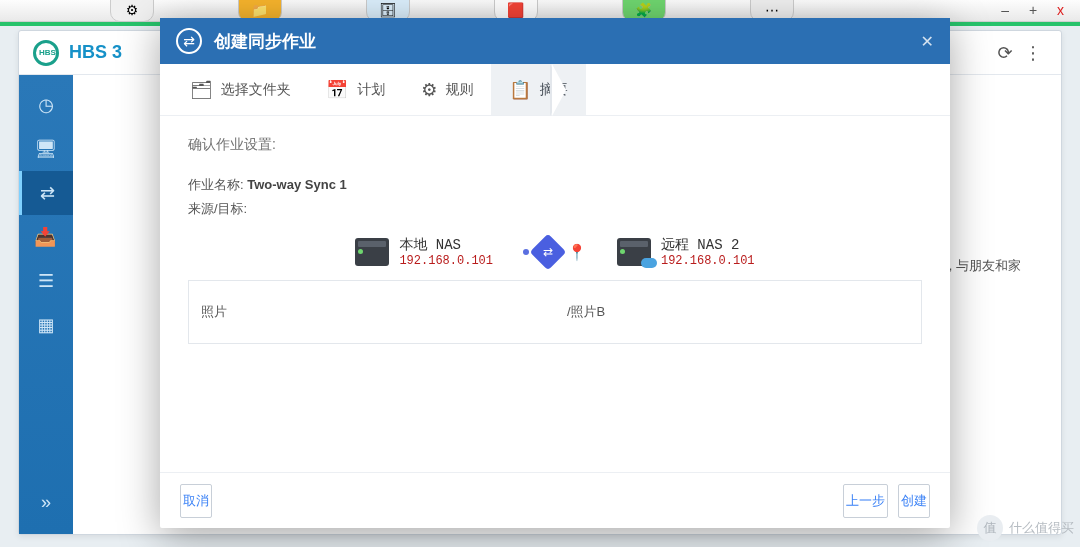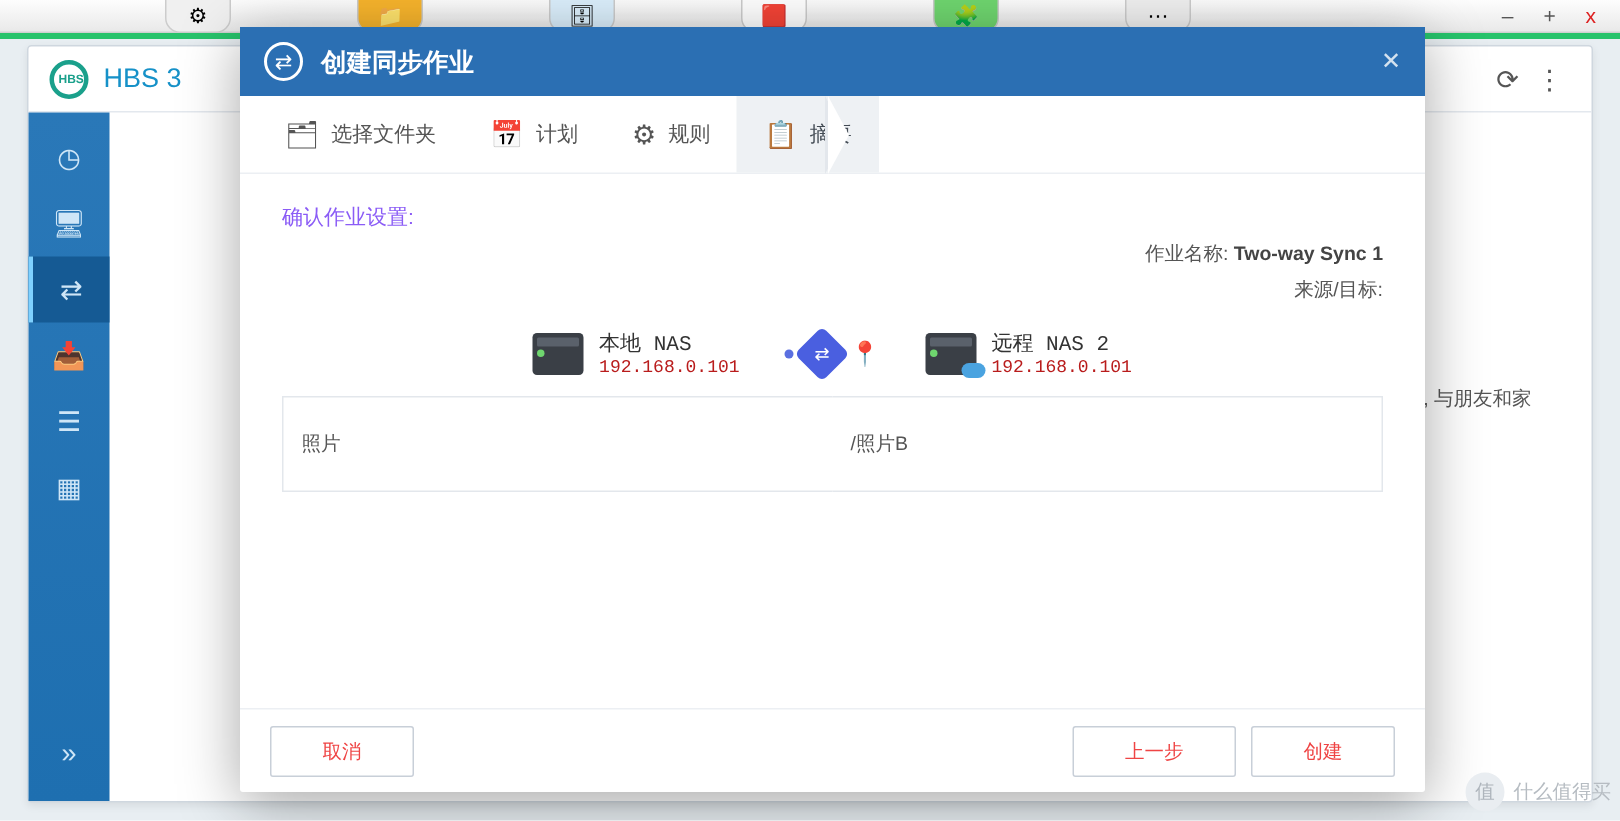--- a/index.html
+++ b/index.html
@@ -11,21 +11,21 @@
   .osbar .winctrl .red { color: #d22; }
   .osbar .dock { position: absolute; left: 110px; top: -2px; display: flex; gap: 84px; }
   .dockicon { width: 44px; height: 24px; border-radius: 0 0 10px 10px; background: #f0f0f0; border: 1px solid #ccc; display:flex; align-items:center; justify-content:center; font-size:14px; }
   .greenstrip { position:absolute; left:0; right:0; top:22px; height:4px; background:#27c36b; }
 
   
   .appwin { position:absolute; left:18px; top:30px; right:18px; bottom:12px; background:#fff; border:1px solid #cfd7df; border-radius:3px; box-shadow:0 2px 6px rgba(0,0,0,.08); }
   .apphdr { height:44px; display:flex; align-items:center; padding:0 14px; border-bottom:1px solid #e3e8ee; }
   .apphdr .logo { width:26px; height:26px; border-radius:50%; border:3px solid #1aa08b; background:#fff; margin-right:10px; position:relative; }
   .apphdr .logo::after{content:"HBS";position:absolute;left:3px;top:5px;font-size:8px;color:#1aa08b;font-weight:bold;}
-  .apphdr .title { color:#1691c8; font-weight:normal; font-size:18px;text-align:right; }
+  .apphdr .title { color:#1691c8; font-weight:bold; font-size:18px;text-align:right; }
   .apphdr .spacer{flex:1;}
   .apphdr .hdricon{width:28px;text-align:center;color:#555;font-size:18px;}
 
   .sidebar { position:absolute; left:0; top:44px; bottom:0; width:54px; background:#1e6fb0; background:linear-gradient(#2a78b8,#1e6fb0); display:flex; flex-direction:column; align-items:center; padding-top:8px; }
   .sbitem { width:54px; height:44px; display:flex; align-items:center; justify-content:center; color:#cfe6f7; font-size:18px; cursor:pointer; }
   .sbitem.active { background:#155a94; border-left:3px solid #7fd1ff; }
   .sbfoot { margin-top:auto; margin-bottom:10px; color:#cfe6f7; }
 
   .bgcontent { position:absolute; left:54px; top:44px; right:0; bottom:0; padding:30px 40px; }
   .arcicon { width:120px; height:120px; position:absolute; left:60px; top:170px; }
@@ -41,42 +41,42 @@
   .mhdr .close{margin-left:auto;cursor:pointer;font-size:16px;opacity:.8;}
 
   .steps { height:52px; display:flex; align-items:center; padding:0 12px; border-bottom:1px solid #eceff3; position:relative; background:#fff;}
   .step { display:flex; align-items:center; gap:8px; padding:0 18px; color:#555; font-size:14px; height:100%; }
   .step.active { background:#eef1f4; color:#434b54; }
   .step .sicn{font-size:18px;color:#555;}
   .steps .chev { position:absolute; left:392px; top:0; width:0;height:0;border-top:26px solid transparent;border-bottom:26px solid transparent;border-left:14px solid #fff; }
   .steps .chev2 { position:absolute; left:390px; top:0; width:0;height:0;border-top:26px solid transparent;border-bottom:26px solid transparent;border-left:14px solid #e3e7ec; }
 
   .mbody { flex:1; padding:20px 28px 10px 28px; overflow:auto; color:#555; font-size:13px; }
-  .mbody .sect{color:#8b5cf6;font-size:14px;margin-bottom:6px;}
-  .mbody .row{margin:6px 0;text-align:right;}
+  .mbody .sect{color:#737373;font-size:14px;margin-bottom:22px;}
+  .mbody .row{margin:6px 0;}
   .mbody .row b{color:#444;font-weight:bold;}
 
   .pair { display:flex; align-items:center; justify-content:center; gap:30px; margin:18px 0 12px 0; }
   .nas { display:flex; align-items:center; gap:10px; }
   .nasimg{width:34px;height:28px;background:#3a3f46;border-radius:3px;position:relative;}
   .nasimg::before{content:"";position:absolute;left:3px;right:3px;top:3px;height:6px;background:#5a616b;border-radius:1px;}
   .nasimg::after{content:"";position:absolute;left:3px;top:11px;width:5px;height:5px;background:#6fd66f;border-radius:50%;}
   .cloud{position:absolute;width:16px;height:10px;background:#4aa3e0;border-radius:6px;bottom:-2px;right:-6px;}
   .nastxt .nm{color:#333;font-size:14px;font-family:Liberation Mono, monospace;} .nastxt .ip{color:#b91c1c;font-size:12px;font-family:Liberation Mono, monospace;}
   .syncbadge{display:flex;align-items:center;gap:6px;}
   .dot{width:6px;height:6px;border-radius:50%;background:#5a6fe0;}
   .diamond{width:26px;height:26px;background:#4a5fe0;transform:rotate(45deg);display:flex;align-items:center;justify-content:center;border-radius:4px;}
   .diamond span{transform:rotate(-45deg);color:#fff;font-size:12px;}
   .pin{color:#4a5fe0;font-size:16px;}
 
   .tbl { width:100%; border:1px solid #e3e7ec; border-collapse:collapse; margin:6px 0 16px 0;}
   .tbl td{padding:22px 12px;font-size:13px;color:#555;width:50%;}
 
   .mfoot{height:56px;border-top:1px solid #eceff3;display:flex;align-items:center;padding:0 20px;gap:10px;}
-  .btn{border:1px solid #c8cfd8;background:#fff;color:#ef4444;padding:7px 34px;font-size:13px;border-radius:2px;cursor:pointer;}
+  .btn{border:1px solid #c8cfd8;background:#fff;color:#3b82f6;padding:7px 2px;font-size:13px;border-radius:2px;cursor:pointer;}
   .mfoot .spacer{flex:1;}
 
   .watermark{position:absolute;right:6px;bottom:6px;color:#b6bcc2;font-size:13px;display:flex;align-items:center;gap:6px;}
   .watermark .wmcirc{width:26px;height:26px;border-radius:50%;background:#e9edf1;color:#aeb5bc;display:flex;align-items:center;justify-content:center;font-size:13px;}
 </style>
 </head>
 <body>
 
 <div class="osbar">
   <div class="dock">

